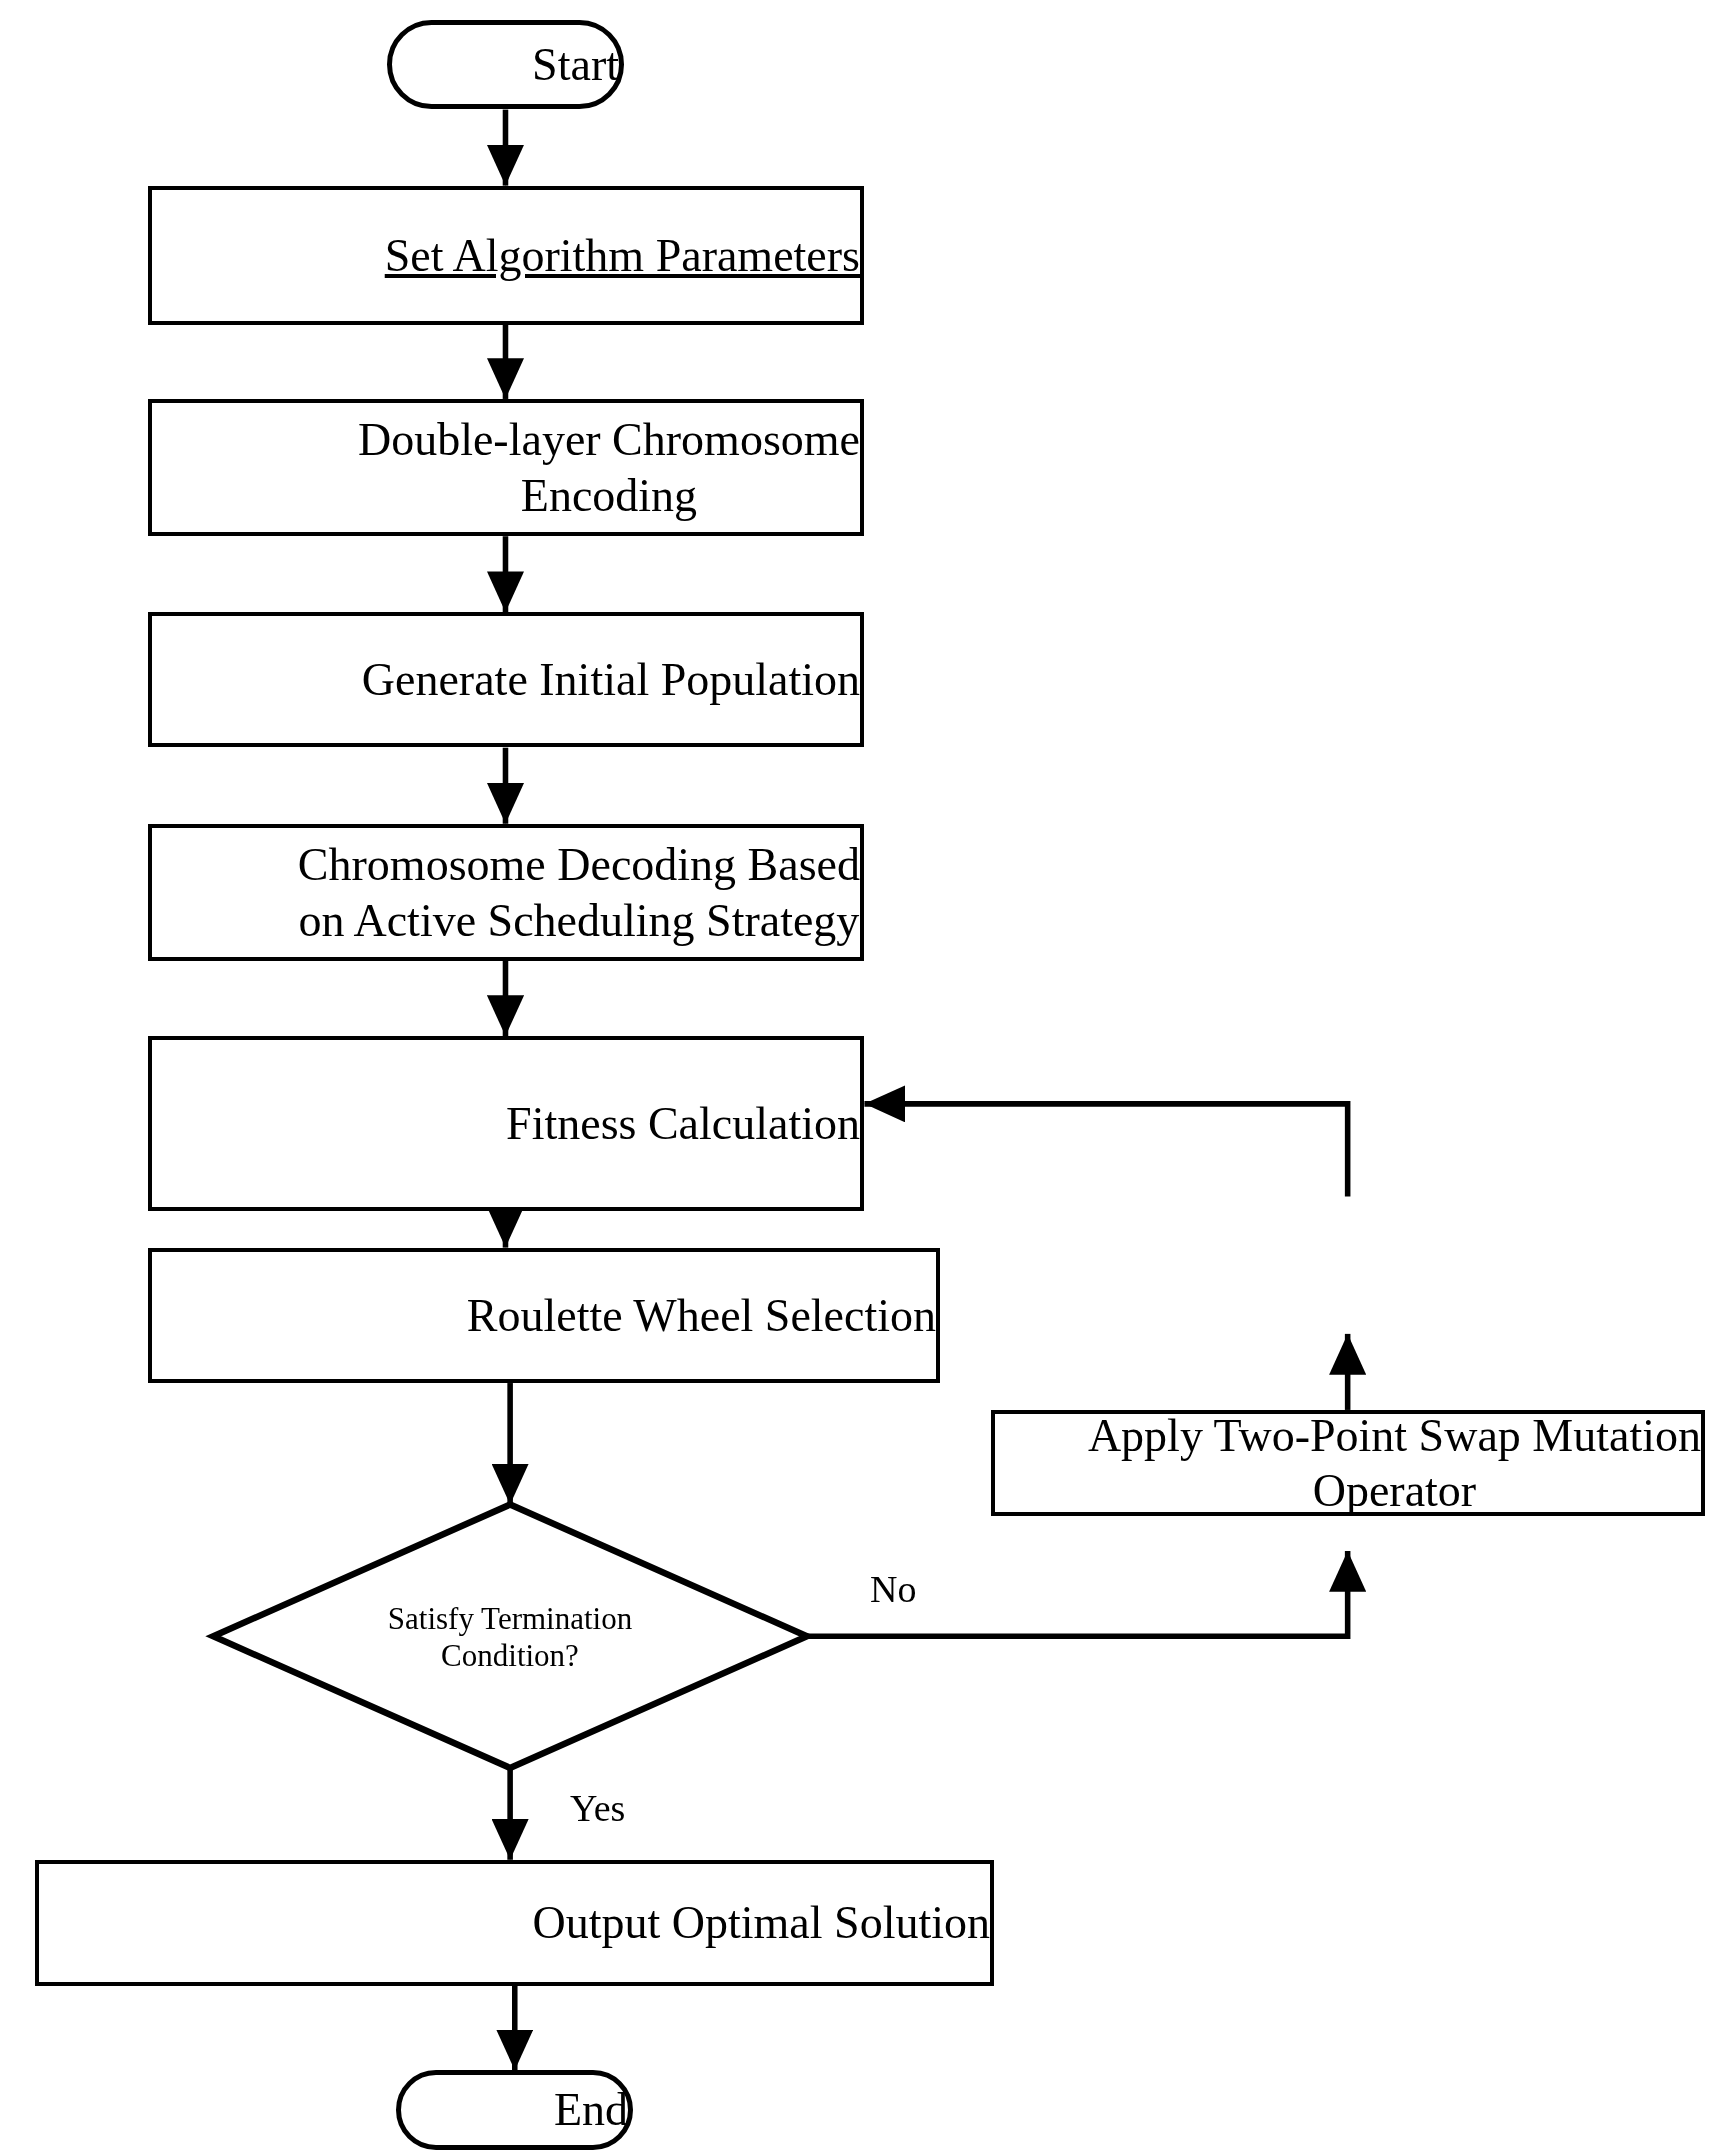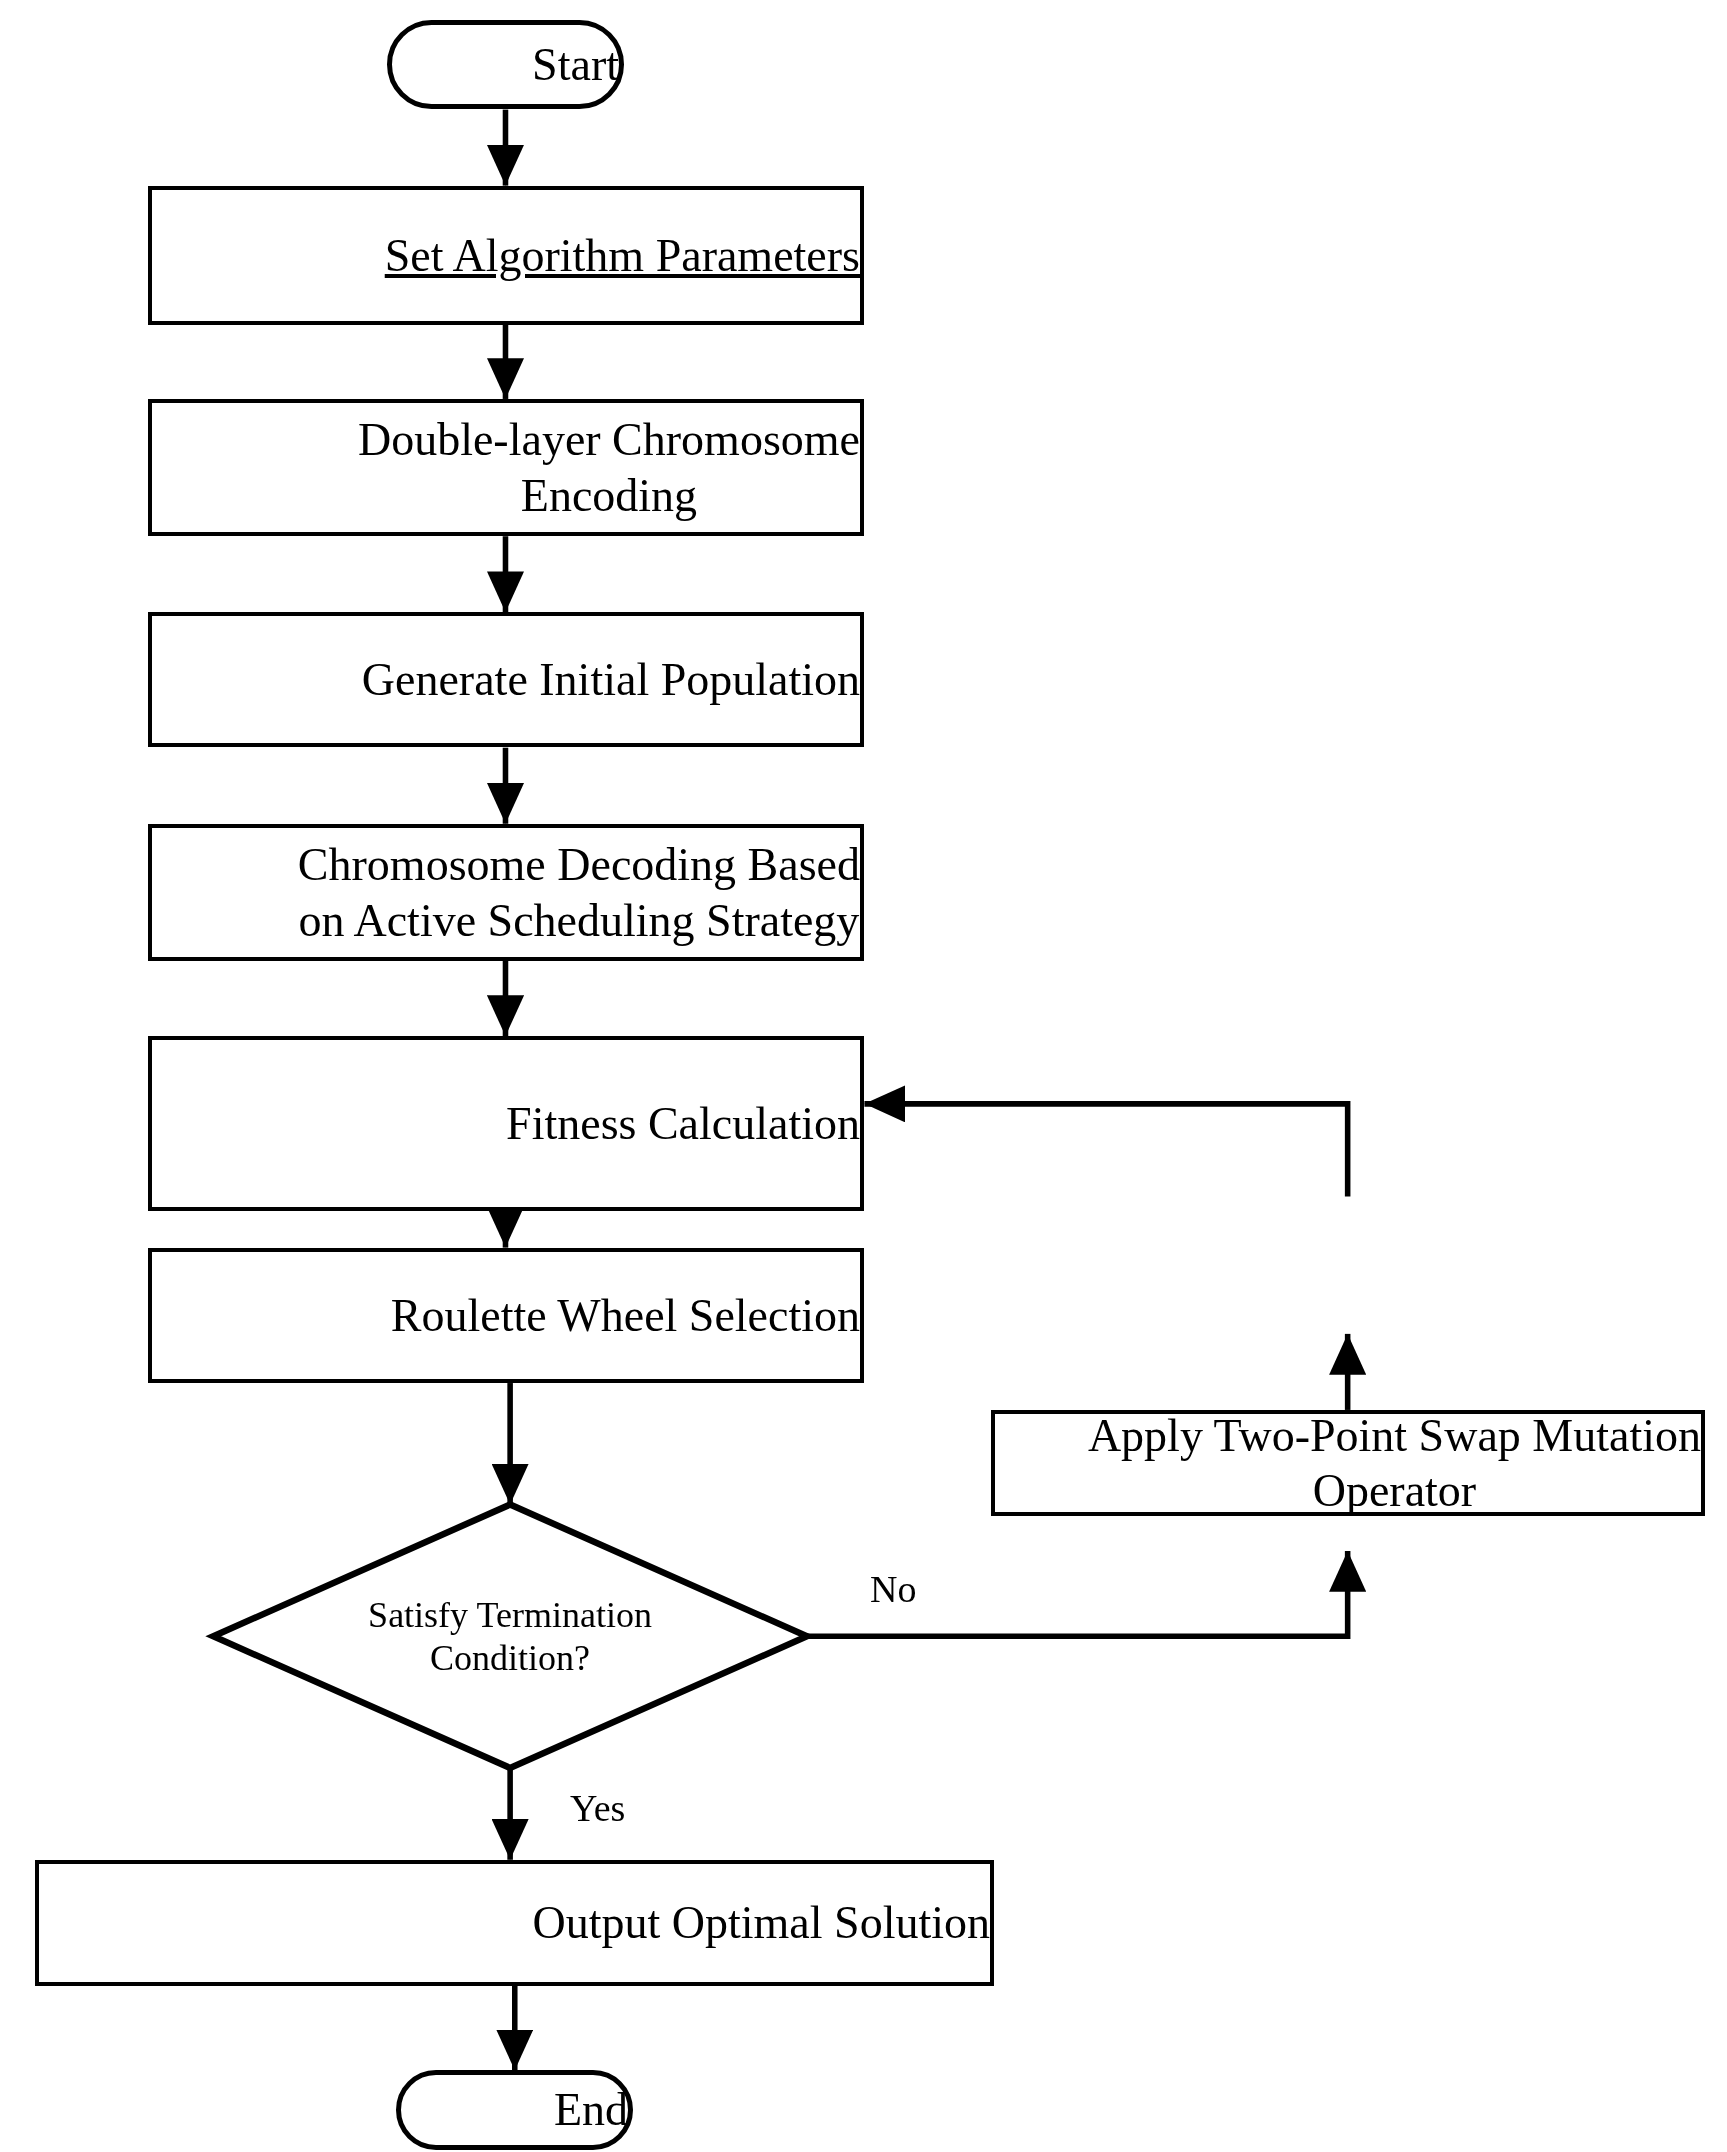--- a/index.html
+++ b/index.html
@@ -37,21 +37,21 @@
     align-items: center;
     justify-content: center;
     text-align: center;
     background: transparent;
   }
   .label {
     white-space: pre-line;
     font-size: 46px;
     line-height: 1.2;
   }
-  .decision-label .label { font-size: 36px; }
+  .decision-label .label { font-size: 31px; }
   .edge-label {
     position: absolute;
     font-size: 38px;
     line-height: 1.1;
     white-space: pre;
   }
 </style>
 </head>
 <body>
 
@@ -100,21 +100,21 @@
 
   <div class="node" style="left:148px; top:824px; width:716px; height:137px;">
     <span class="label">Chromosome Decoding Based
 on Active Scheduling Strategy</span>
   </div>
 
   <div class="node" style="left:148px; top:1036px; width:716px; height:175px;">
     <span class="label">Fitness Calculation</span>
   </div>
 
-  <div class="node" style="left:148px; top:1248px; width:716px; height:135px;">
+  <div class="node" style="left:148px; top:1248px; width:792px; height:135px;">
     <span class="label">Roulette Wheel Selection</span>
   </div>
 
   <div class="decision-label" style="left:278px; top:1558px; width:464px; height:158px;">
     <span class="label">Satisfy Termination
 Condition?</span>
   </div>
 
 
   <div class="node" style="left:991px; top:1410px; width:714px; height:106px;">

